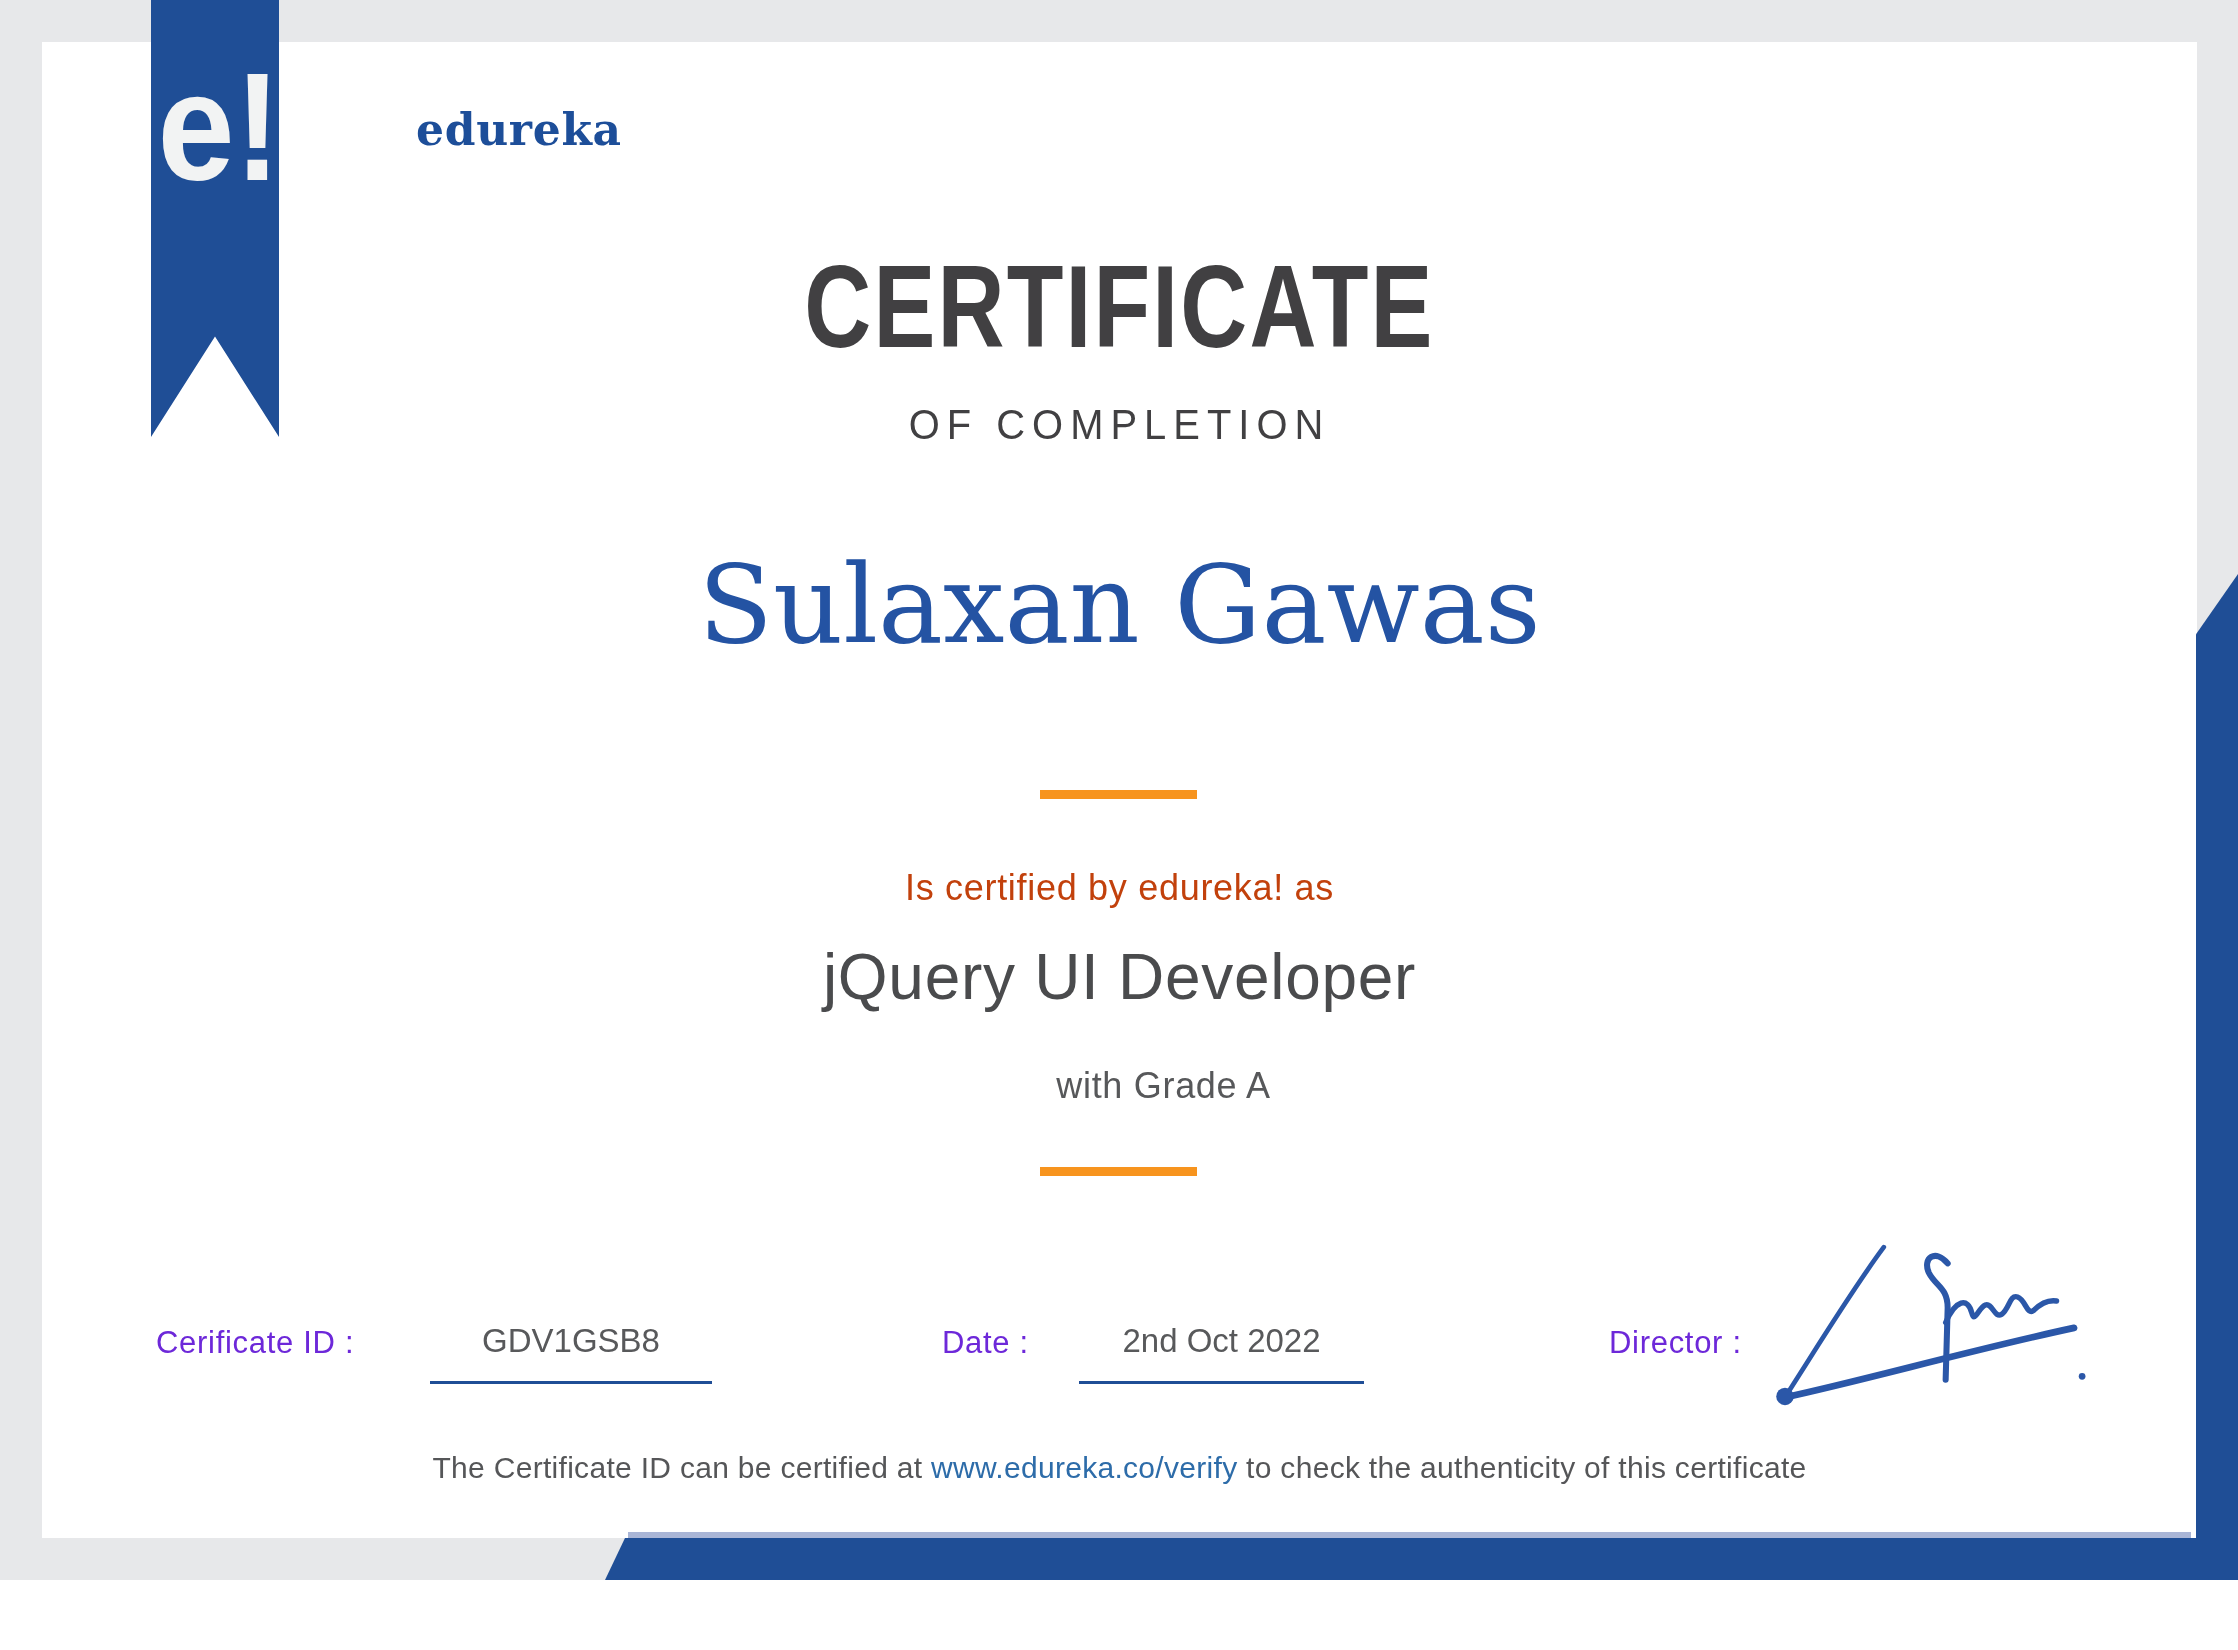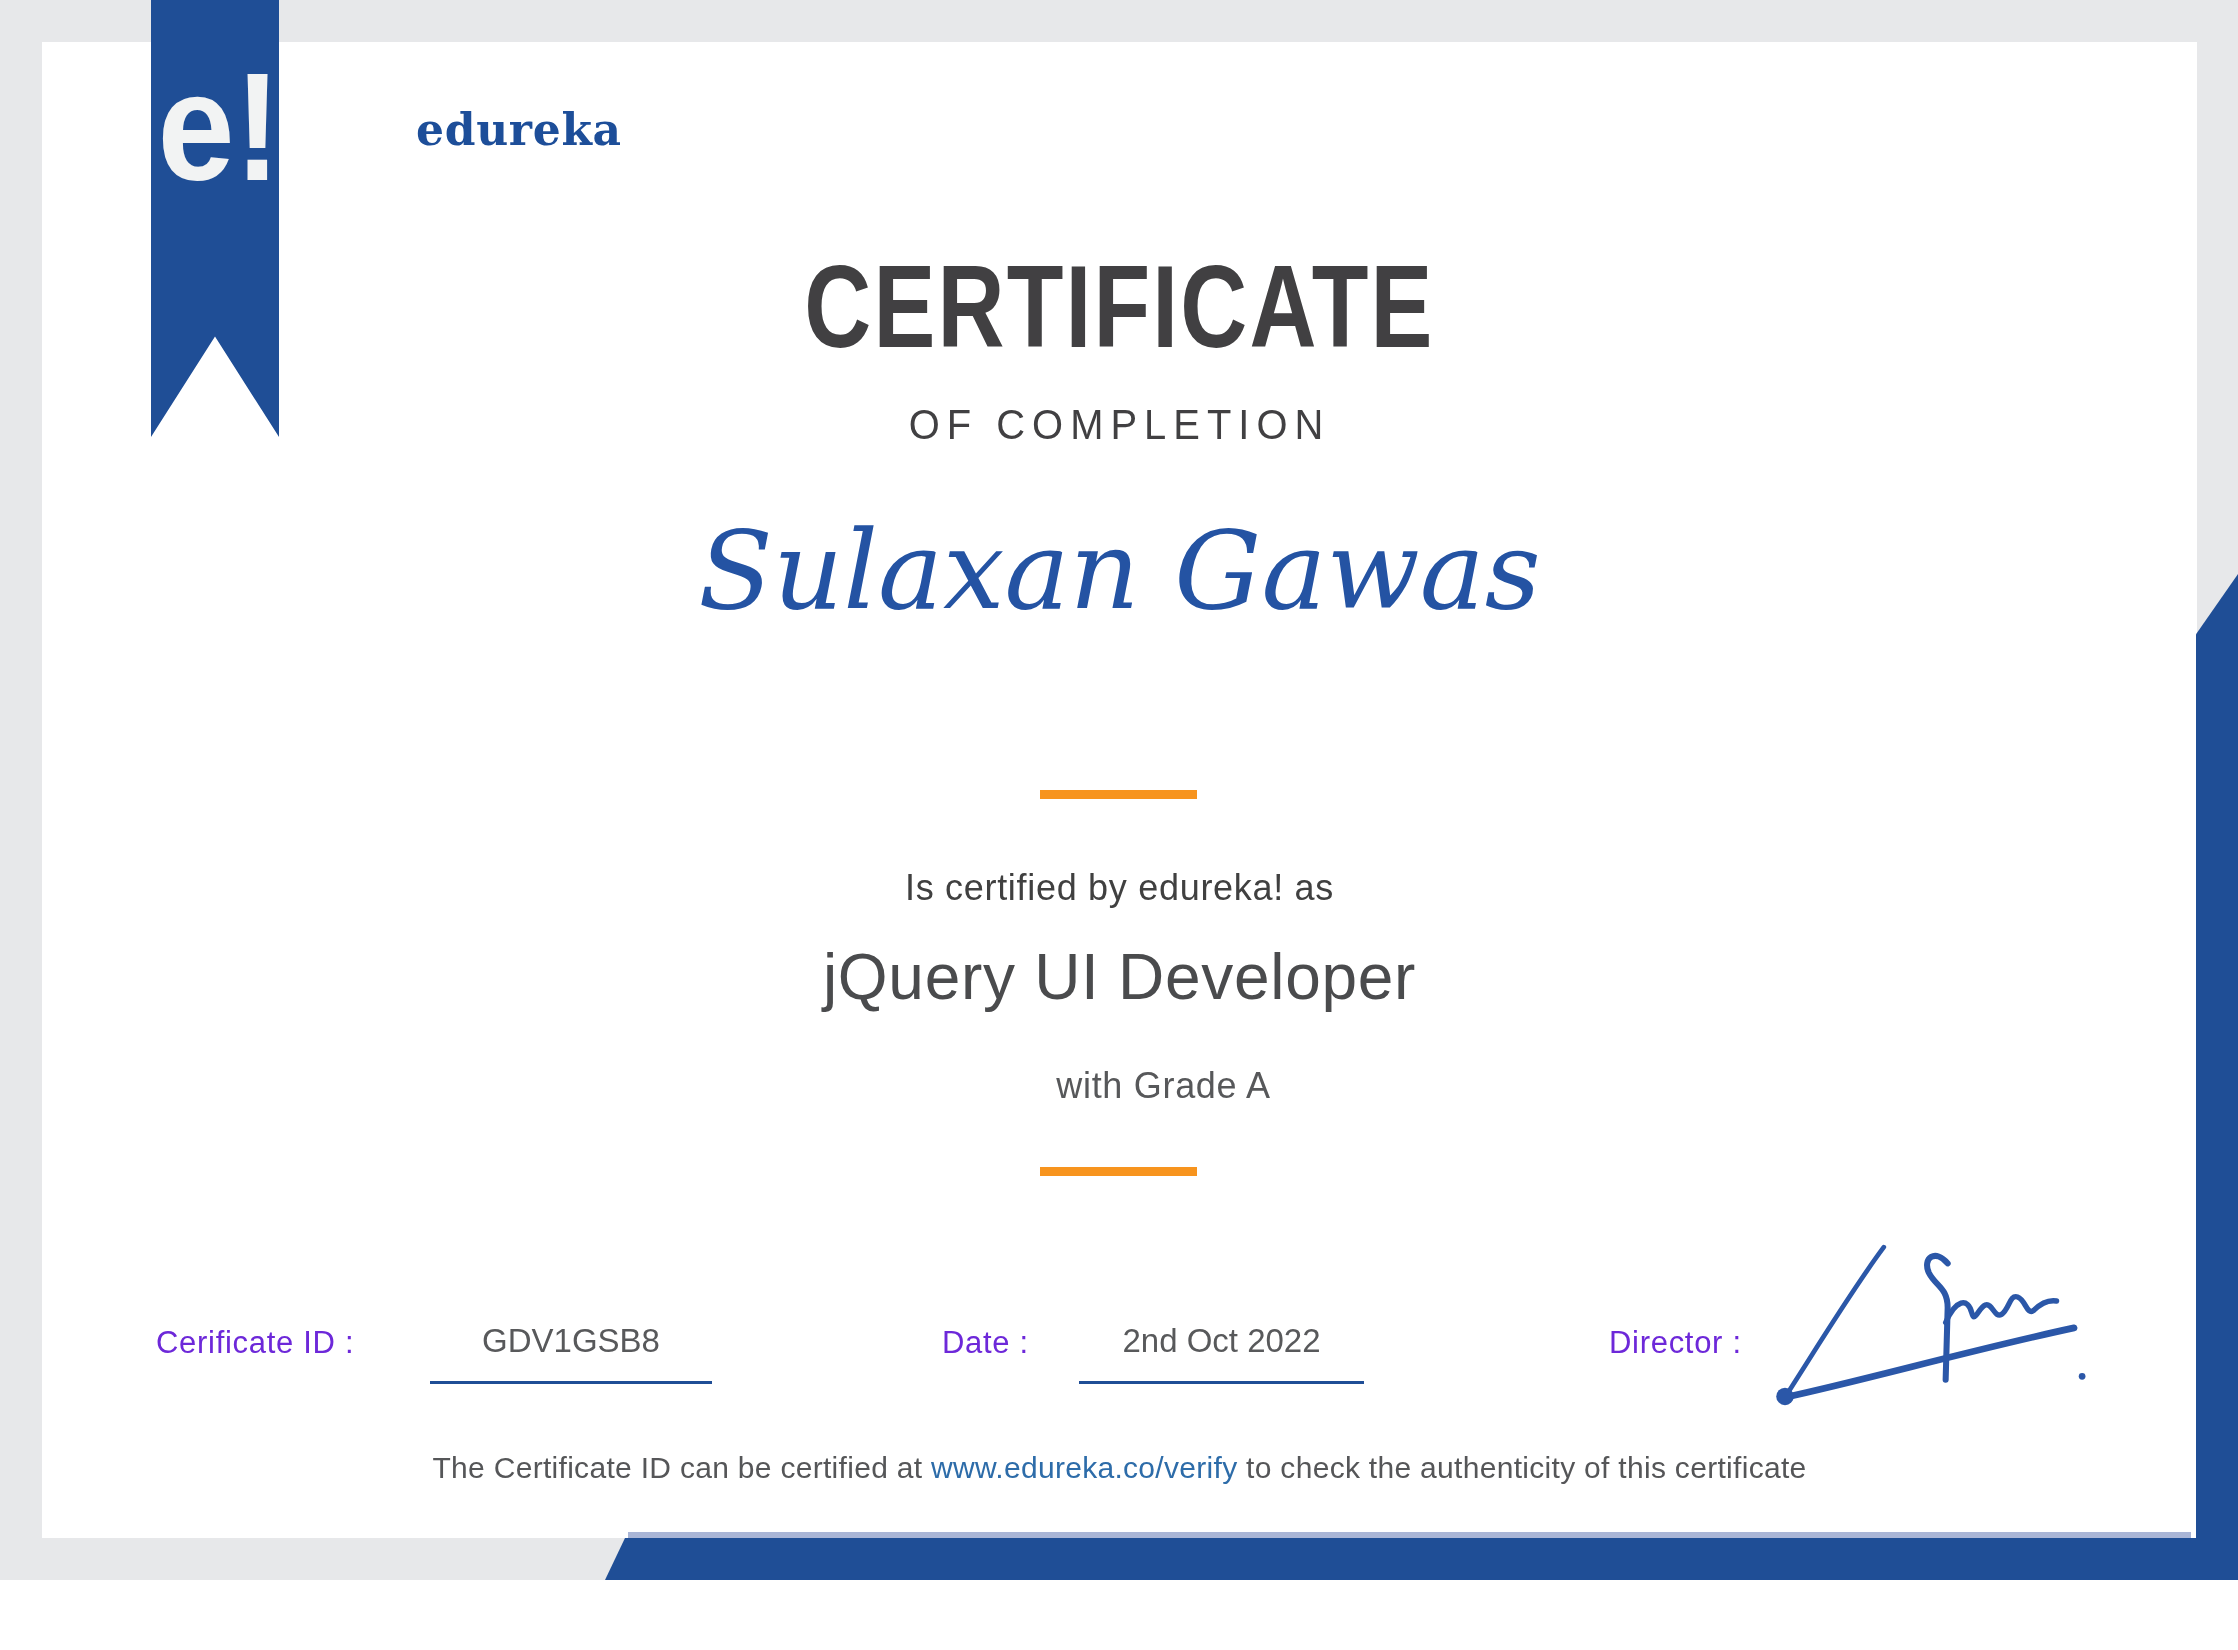--- a/index.html
+++ b/index.html
@@ -23,23 +23,23 @@
     transform:scaleX(.9);transform-origin:center;}
   .wordmark{position:absolute;left:416px;top:107px;font-family:"DejaVu Serif","Liberation Serif",serif;
     font-weight:700;font-size:44px;color:#1d4e99;line-height:1.05;letter-spacing:0.7px;}
 
   
   .ctext{position:absolute;left:42px;width:2155px;text-align:center;line-height:1.05;}
   .title{top:247px;font-size:116px;font-weight:700;color:#414042;letter-spacing:2.7px;
     transform:scaleX(.8);transform-origin:center;}
   .subtitle{top:403px;font-size:42px;font-weight:400;color:#414042;letter-spacing:7.4px;
     transform:scaleX(.95);transform-origin:center;}
-  .name{top:514px;font-family:"DejaVu Serif","Liberation Serif",serif;font-style:italic;
+  .name{top:548px;font-family:"DejaVu Serif","Liberation Serif",serif;
     font-size:109px;color:#2453a3;}
-  .certified{top:869px;font-size:36px;color:#404040;letter-spacing:0.7px;}
+  .certified{top:869px;font-size:36px;color:#c2410c;letter-spacing:0.7px;}
   .course{top:944px;font-size:64px;color:#4a4b4d;letter-spacing:0.7px;}
   .grade{top:1067px;font-size:36px;color:#57585a;letter-spacing:0.7px;margin-left:44px;}
   .divider{position:absolute;width:157px;height:9.4px;background:#f7941e;left:1040px;}
   .divider.d1{top:790px;}
   .divider.d2{top:1167px;}
 
   
   .flabel{position:absolute;font-size:31px;color:#6d28d9;letter-spacing:0.7px;white-space:nowrap;}
   .fvalue{position:absolute;font-size:33px;color:#58595b;text-align:center;white-space:nowrap;}
   .fline{position:absolute;height:2.7px;background:#1f4e96;top:1381px;}

